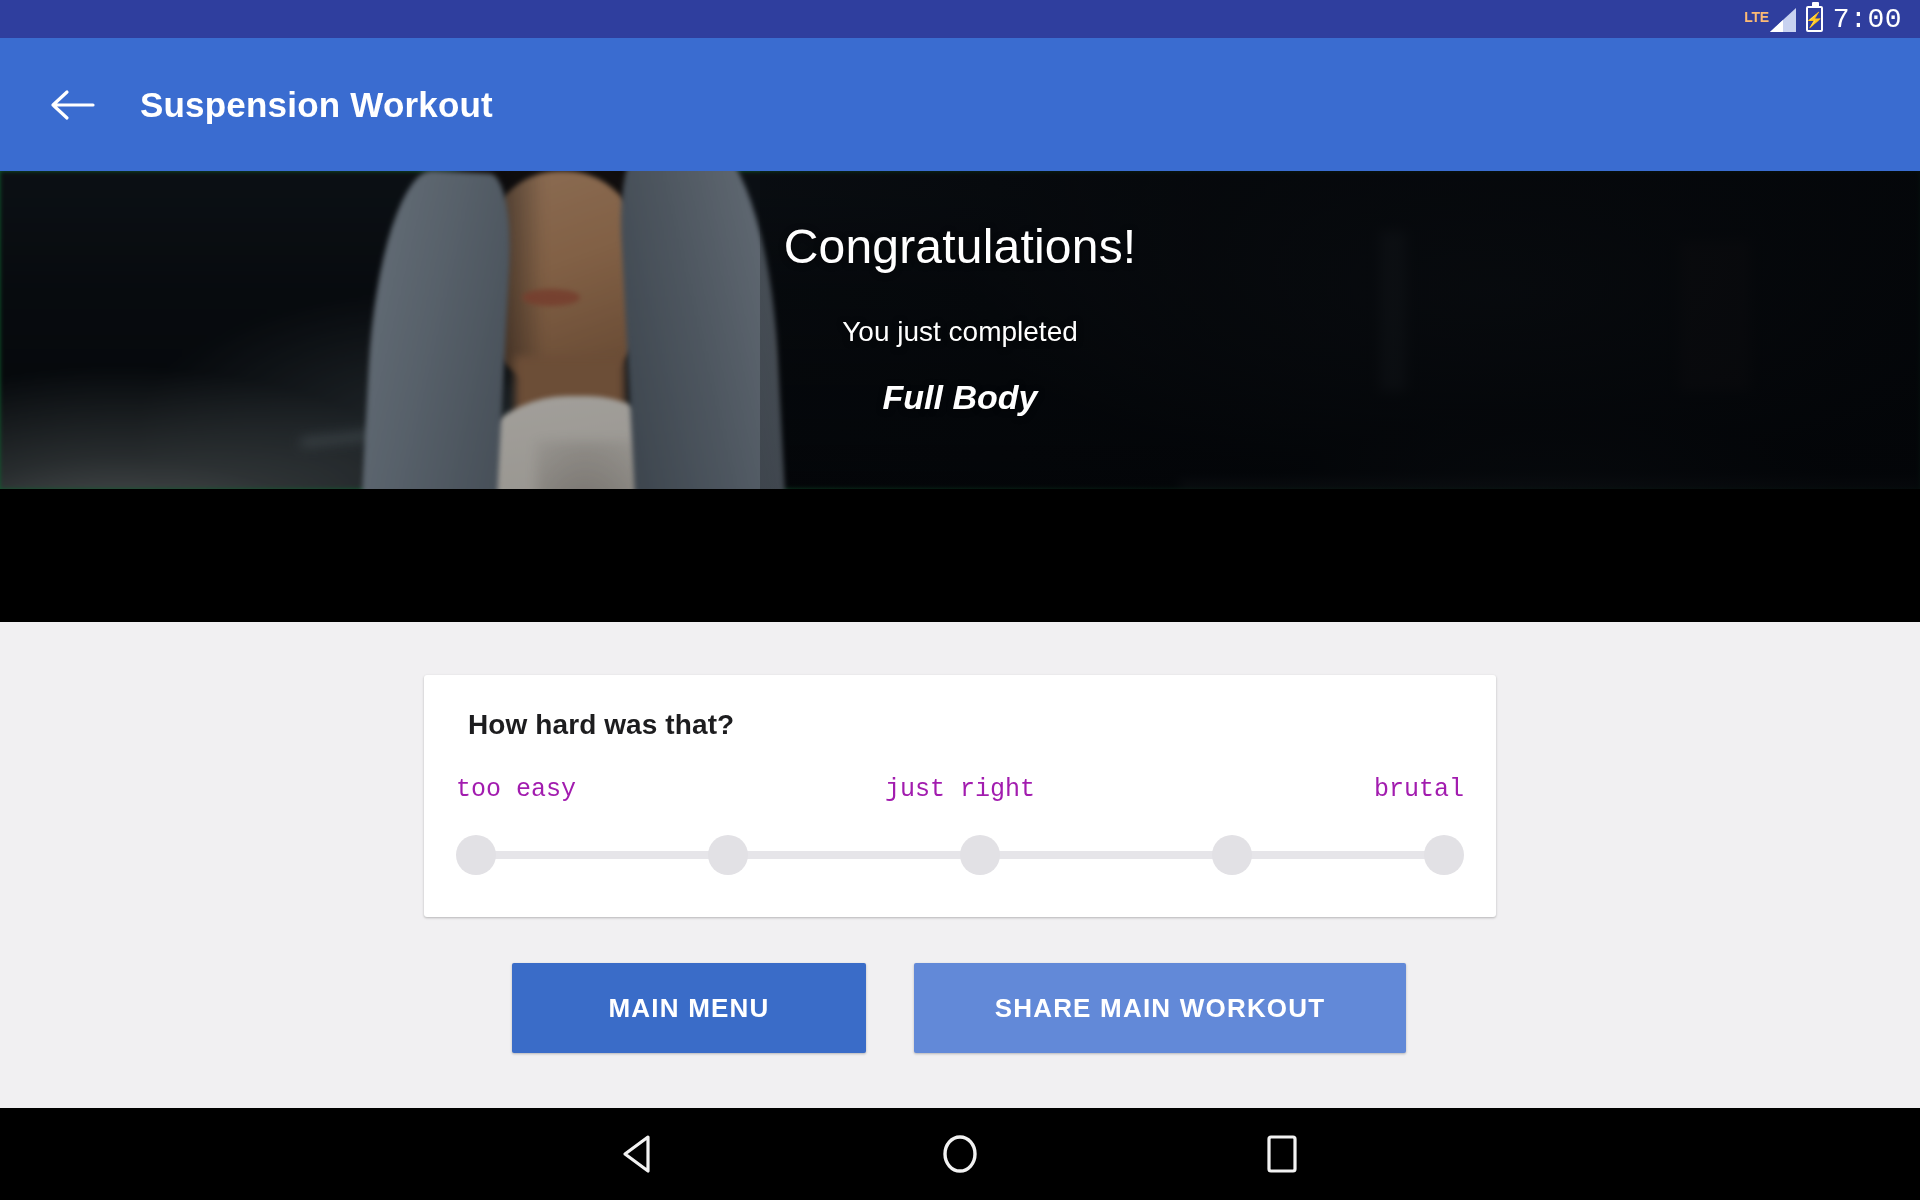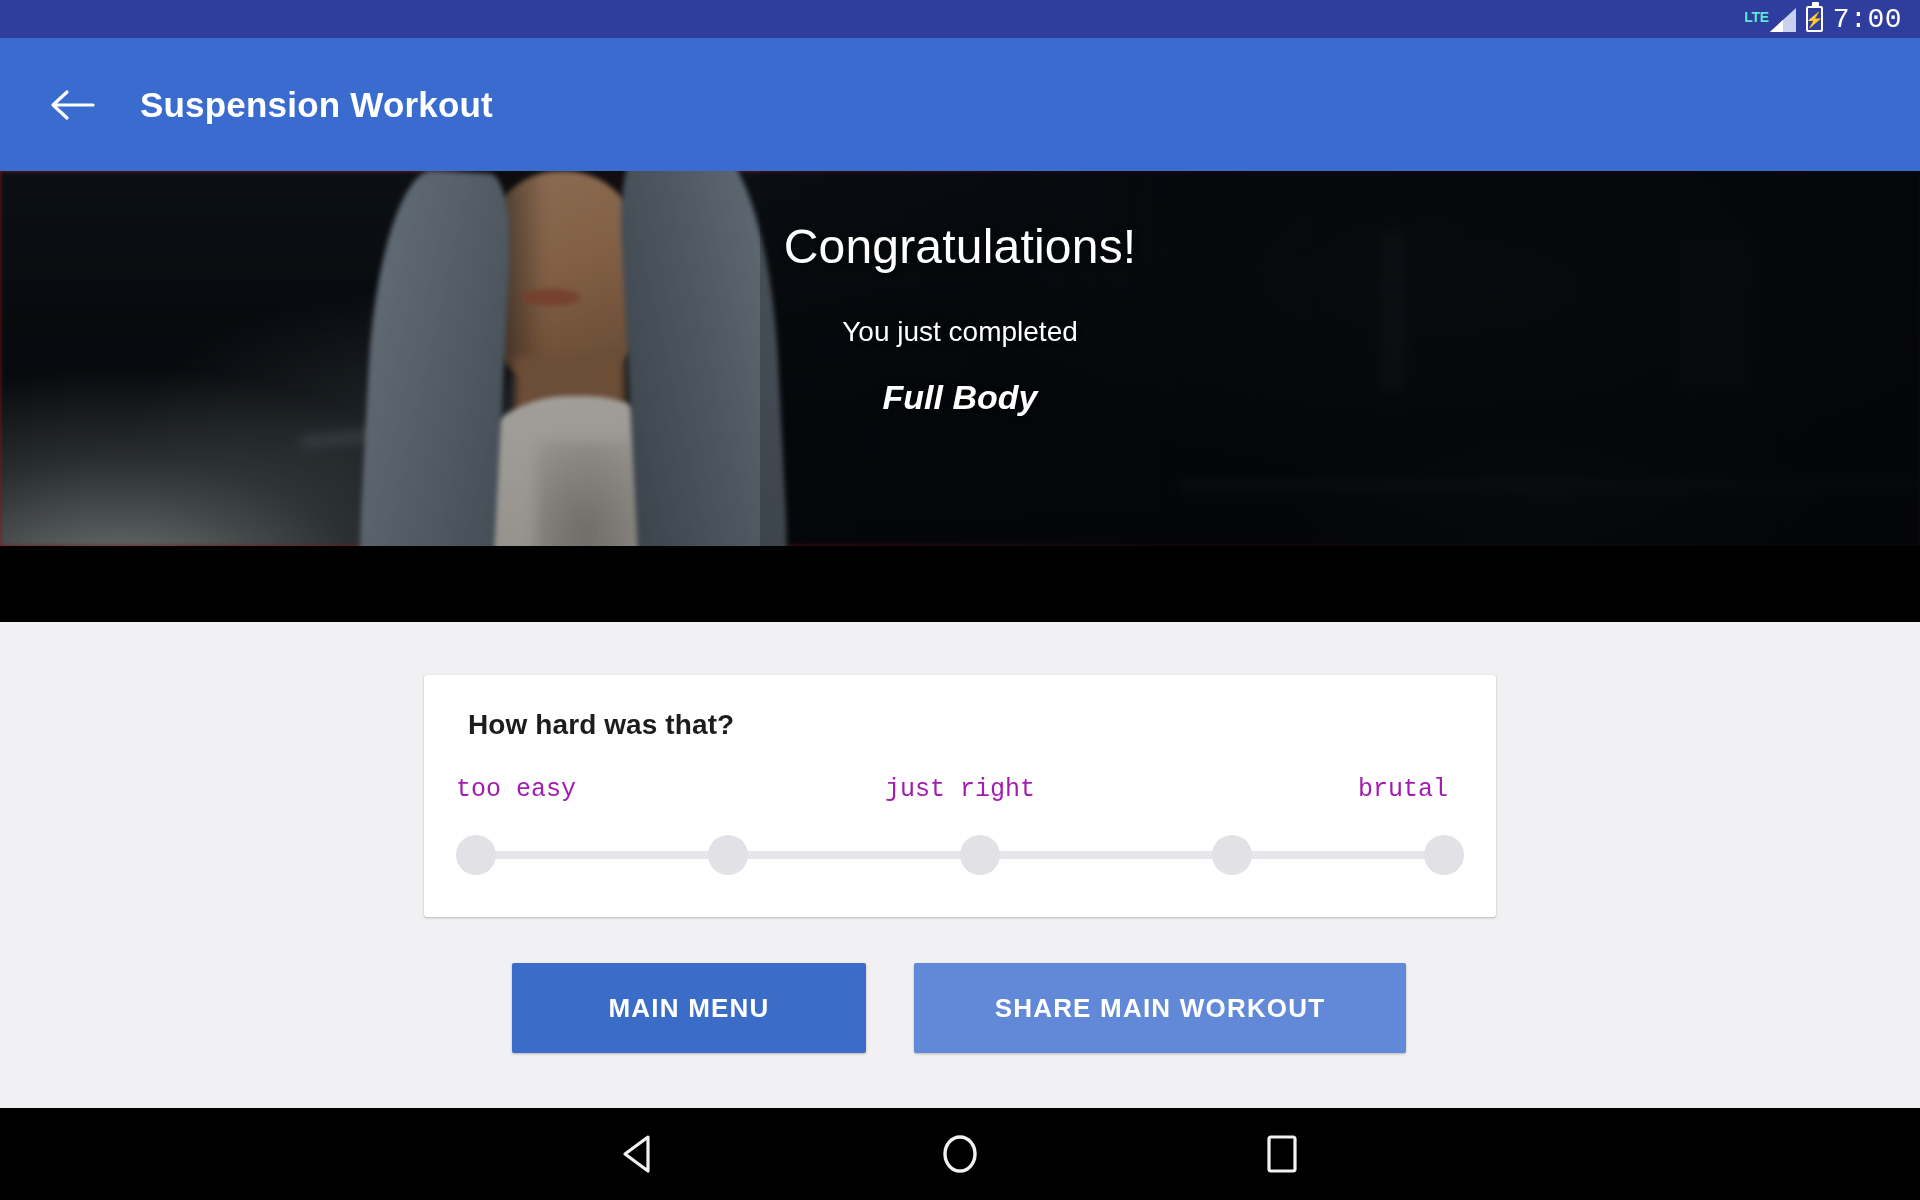--- a/index.html
+++ b/index.html
@@ -12,21 +12,21 @@
   #screen { position:relative; width:1920px; height:1200px; }
 
   
   .statusbar{
     position:absolute; left:0; top:0; width:1920px; height:38px;
     background:#2f3e9e;
     display:flex; align-items:center; justify-content:flex-end;
     padding-right:18px; gap:10px;
   }
   .lte-wrap{ position:relative; display:flex; align-items:flex-end; height:26px; }
-  .lte-text{ font-size:14px; color:#5eead4; font-weight:bold; line-height:1;
+  .lte-text{ font-size:14px; color:#fdba74; font-weight:bold; line-height:1;
              position:relative; top:-8px; letter-spacing:-0.3px;}
   .sig{ width:26px; height:24px; position:relative; margin-left:1px;}
   .sig .full{ position:absolute; right:0; bottom:0; width:0; height:0;
        border-left:26px solid transparent; border-bottom:24px solid #c8d2f0;}
   .sig .fill{ position:absolute; right:13px; bottom:0; width:0; height:0;
        border-left:13px solid transparent; border-bottom:12px solid #ffffff;}
   .batt{ position:relative; width:17px; height:26px; border:2.5px solid #fff;
          border-radius:2px; display:flex; align-items:center; justify-content:center;}
   .batt:before{ content:""; position:absolute; top:-6px; left:4px; width:7px; height:4px;
          background:#fff; border-radius:1px 1px 0 0;}
@@ -39,22 +39,22 @@
     background:#3a6cd0; display:flex; align-items:center;
   }
   .back-btn{ width:90px; height:90px; margin-left:28px;
       display:flex; align-items:center; justify-content:center; cursor:pointer;}
   .back-btn svg{ display:block; }
   .appbar-title{ font-size:35px; color:#fff; font-weight:bold; margin-left:22px;
       letter-spacing:0.2px;}
 
   
   .hero{
-    position:absolute; left:0; top:171px; width:1920px; height:375px;
-    overflow:hidden; background:#b91c1c;
+    position:absolute; left:0; top:171px; width:1920px; height:318px;
+    overflow:hidden; background:#15803d;
   }
   .hero-photo{ position:absolute; inset:0; }
   
   .bg-base{ position:absolute; inset:0;
     background:
       radial-gradient(ellipse 520px 300px at 120px 430px, rgba(206,212,210,0.85) 0%, rgba(150,160,158,0.35) 48%, rgba(20,24,26,0) 78%),
       radial-gradient(ellipse 300px 120px at 330px 520px, rgba(180,190,188,0.55) 0%, rgba(20,24,26,0) 72%),
       radial-gradient(ellipse 420px 200px at 430px 260px, rgba(62,70,74,0.75) 0%, rgba(10,12,14,0) 70%),
       radial-gradient(ellipse 700px 260px at 1500px 120px, rgba(34,40,46,0.9) 0%, rgba(6,8,10,0) 75%),
       radial-gradient(ellipse 400px 120px at 1560px 330px, rgba(48,56,62,0.55) 0%, rgba(6,8,10,0) 72%),
@@ -114,21 +114,21 @@
       background:#f1f0f2; }
   .card{ position:absolute; left:424px; top:53px; width:1072px; height:242px;
       background:#ffffff; border-radius:3px;
       box-shadow:0 1px 3px rgba(0,0,0,0.16), 0 1px 2px rgba(0,0,0,0.10);}
   .card-title{ position:absolute; left:44px; top:34px; font-size:28px; color:#1d1d1f;
       font-weight:bold; letter-spacing:0.1px;}
   .scale-labels{ position:absolute; left:32px; right:32px; top:100px; height:36px; }
   .scale-label{ position:absolute; font-size:25px; color:#a21caf; white-space:nowrap;font-family:Liberation Mono, monospace; }
   .sl-left{ left:0; }
   .sl-mid{ left:50%; transform:translateX(-50%); }
-  .sl-right{ right:16px;margin-left:42px; }
+  .sl-right{ right:0;margin-left:42px; }
   .slider{ position:absolute; left:32px; right:32px; top:160px; height:40px; }
   .track{ position:absolute; left:10px; right:10px; top:16px; height:8px;
       background:#e6e5e9; border-radius:4px;}
   .dot{ position:absolute; top:0; width:40px; height:40px; border-radius:50%;
       background:#e2e1e5; cursor:pointer;}
 
   .actions{ position:absolute; left:0; top:341px; width:1920px; height:80px; }
   .btn{ position:absolute; top:0; height:90px; display:flex; align-items:center;
       justify-content:center; font-size:26px; color:#ffffff; font-weight:bold;
       letter-spacing:1.2px; border-radius:2px; cursor:pointer;

